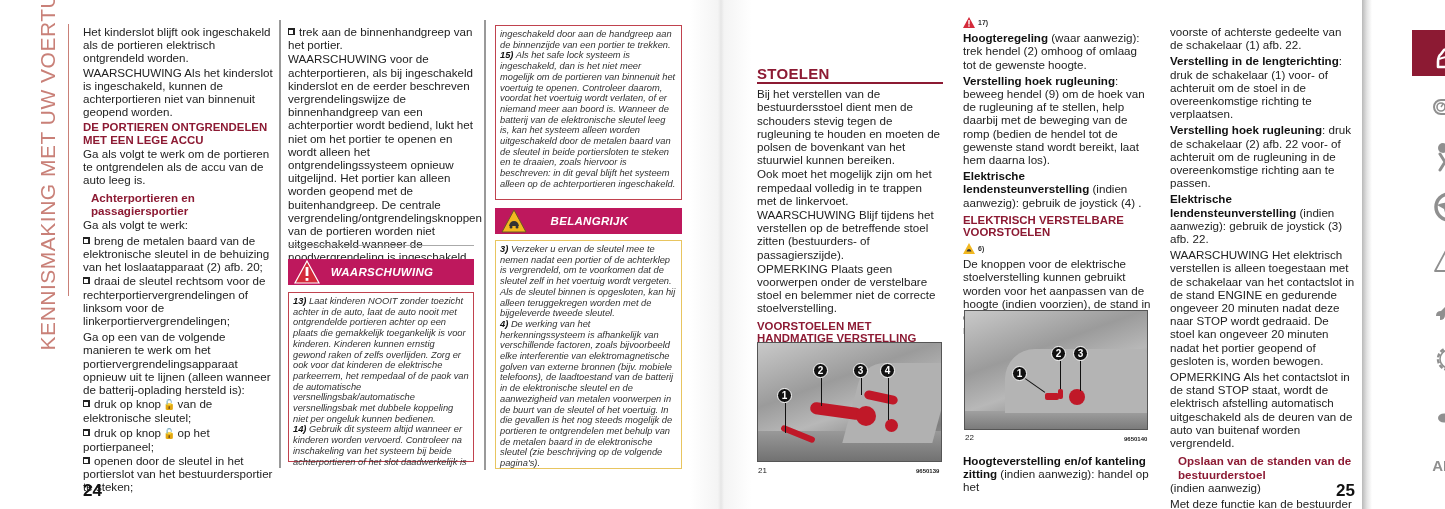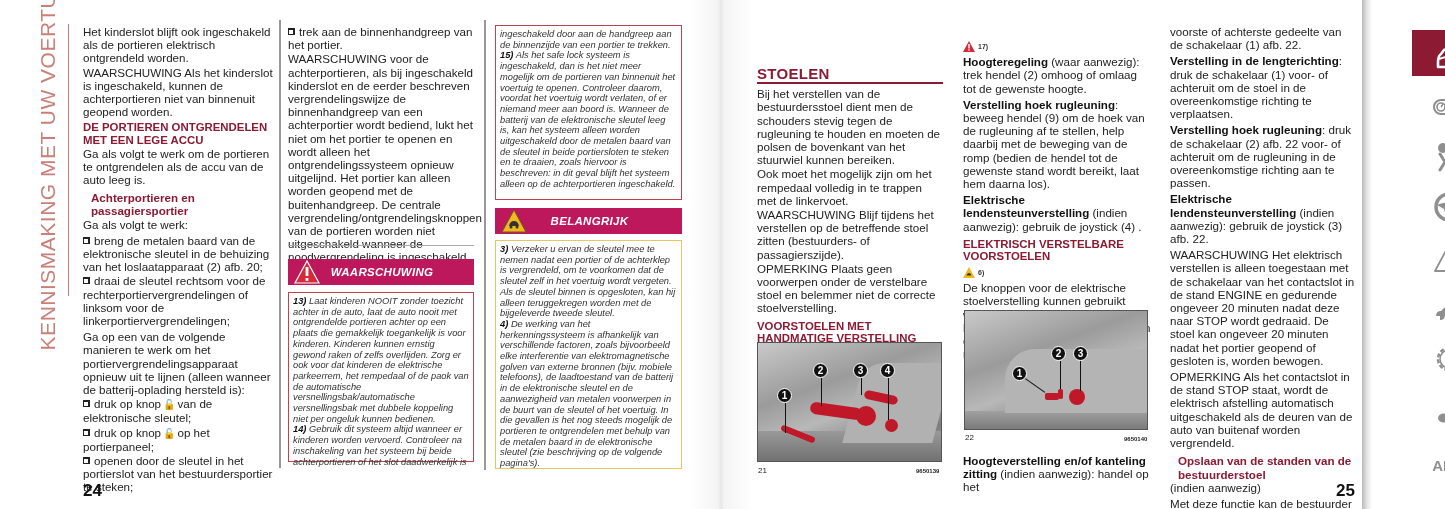--- a/index.html
+++ b/index.html
@@ -163,21 +163,21 @@
   <div class="callout" style="left:95px; top:20px;">3</div>
   <div class="callout" style="left:122px; top:20px;">4</div>
   <div class="leader" style="left:27px; top:60px; height:30px;"></div>
   <div class="leader" style="left:63px; top:35px; height:28px;"></div>
   <div class="leader" style="left:103px; top:35px; height:17px;"></div>
   <div class="leader" style="left:130px; top:35px; height:42px;"></div>
 </div>
 <div class="fig-cap" style="left:758px; top:466px;">21</div>
 <div class="fig-code" style="left:916px; top:468px;">9650139</div>
 
-<div class="col" style="left:963px; top:40px; width:190px;">
+<div class="col" style="left:963px; top:16px; width:190px;">
   <div class="refline" style="margin-top:0;">
     <svg class="mini-warn" viewBox="0 0 12 11">
         <path d="M6 0 L12 11 L0 11 Z" fill="#d42a3a"></path>
         <rect x="5.3" y="3" width="1.4" height="4.5" fill="#fff"></rect>
         <rect x="5.3" y="8.3" width="1.4" height="1.4" fill="#fff"></rect>
       </svg>
     <span>17)</span>
   </div>
   <p><span class="bold">Hoogteregeling</span><span> (waar aanwezig): trek hendel (2) omhoog of omlaag tot de gewenste hoogte.</span></p>
   <p class="gap"><span class="bold">Verstelling hoek rugleuning</span><span>: beweeg hendel (9) om de hoek van de rugleuning af te stellen, help daarbij met de beweging van de romp (bedien de hendel tot de gewenste stand wordt bereikt, laat hem daarna los).</span></p>

